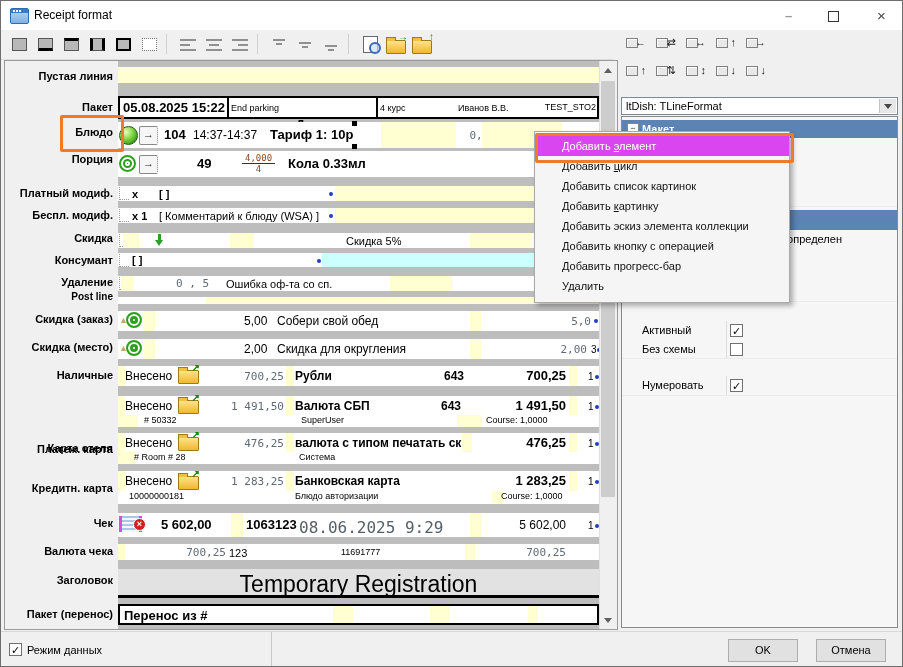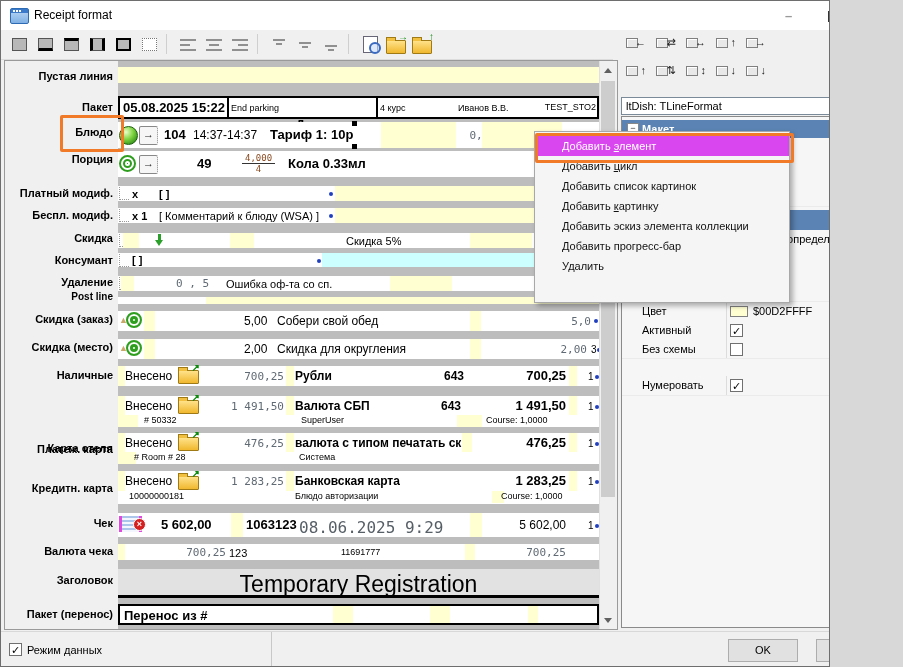--- a/index.html
+++ b/index.html
@@ -1,16 +1,16 @@
 <!DOCTYPE html>
 <html><head>
 <meta charset="utf-8">
 <style>
   html,body{margin:0;padding:0;background:#d8d8d8;}
-  .win{position:relative;width:830px;height:667px;background:#f0f0f0;border:1px solid #6e6e6e;
+  .win{position:relative;width:903px;height:667px;background:#f0f0f0;border:1px solid #6e6e6e;
        box-sizing:border-box;overflow:hidden;font-family:"Liberation Sans",sans-serif;color:#000;}
   
   .titlebar{position:absolute;left:0;top:0;width:100%;height:29px;background:#fff;}
   .app-ico{position:absolute;left:9px;top:7px;width:17px;height:14px;background:linear-gradient(#bcd8f4,#7fb0e4);
            border:1px solid #2d6cb4;border-radius:2px;}
   .app-ico::before{content:"";position:absolute;left:0;top:0;right:0;height:4px;background:#3a7ac8;}
   .app-ico::after{content:"";position:absolute;left:2px;top:1px;width:2px;height:2px;background:#fff;
            box-shadow:3px 0 #fff,6px 0 #fff;}
   .title-text{position:absolute;left:33px;top:7px;font-size:12px;}
   .cap-btn{position:absolute;top:0;width:45px;height:29px;text-align:center;line-height:29px;font-size:13px;color:#444;}
@@ -503,26 +503,20 @@
       <div class="grow" style="top: 55px; height: 17px;"></div>
       <div class="grow" style="top: 72px; height: 17px;"></div>
       <div class="gsec" style="top: 93px; height: 20px; line-height: 20px;"><div style="display: inline;"></div></div>
       <div class="grow" style="top: 113px; height: 19px;">
         <div class="vdiv"></div>
         <div class="val" style="left: 148px;">Не определен</div>
       </div>
       <div class="grow" style="top: 132px; height: 17px;"></div>
       <div class="grow" style="top: 149px; height: 17px;"></div>
       <div class="grow" style="top: 166px; height: 18px;"></div>
-      <div class="grow" style="top: 185px; height: 19px;">
-        <div class="vdiv"></div>
-        <div class="lbl">Цвет</div>
-        <div class="swatch" style="background: rgb(255, 255, 210);"></div>
-        <div class="val" style="left: 131px;">$00D2FFFF</div>
-      </div>
       <div class="grow" style="top: 204px; height: 19px;">
         <div class="vdiv"></div>
         <div class="lbl">Активный</div>
         <div class="cb" style="left: 108px; top: 3px;">✓</div>
       </div>
       <div class="grow" style="top: 223px; height: 18px;">
         <div class="vdiv"></div>
         <div class="lbl">Без схемы</div>
         <div class="cb" style="left: 108px; top: 3px;"></div>
       </div>
@@ -532,20 +526,21 @@
         <div class="cb" style="left: 108px; top: 3px;">✓</div>
       </div>
     </div>
 
   <div class="cmenu" id="cmenu">
       <div class="mitem hl"><span>Добавить </span><span class="hot">э</span><span>лемент</span></div>
       <div class="mitem"><span>Добавить </span><span class="hot">ц</span><span>икл</span></div>
       <div class="mitem"><span>Добавить список картинок</span><span class="hot"></span><span></span></div>
       <div class="mitem"><span>Добавить </span><span class="hot">к</span><span>артинку</span></div>
       <div class="mitem"><span>Добавить эскиз элемента коллекции</span><span class="hot"></span><span></span></div>
+      <div class="mitem"><span>Добавить кнопку с операцией</span><span class="hot"></span><span></span></div>
       <div class="mitem"><span>Добавить прогресс-бар</span><span class="hot"></span><span></span></div>
       <div class="mitem"><span>Удалить</span><span class="hot"></span><span></span></div>
     </div>
 
   <div class="footer">
     <div class="cb" style="left:8px;top:11px;" id="modecb">✓</div>
     <div style="position:absolute;left:26px;top:12px;font-size:11px;">Режим данных</div>
     <div class="fdiv"></div>
     <div class="btn" style="left:727px;">OK</div>
     <div class="btn" style="left:815px;">Отмена</div>

